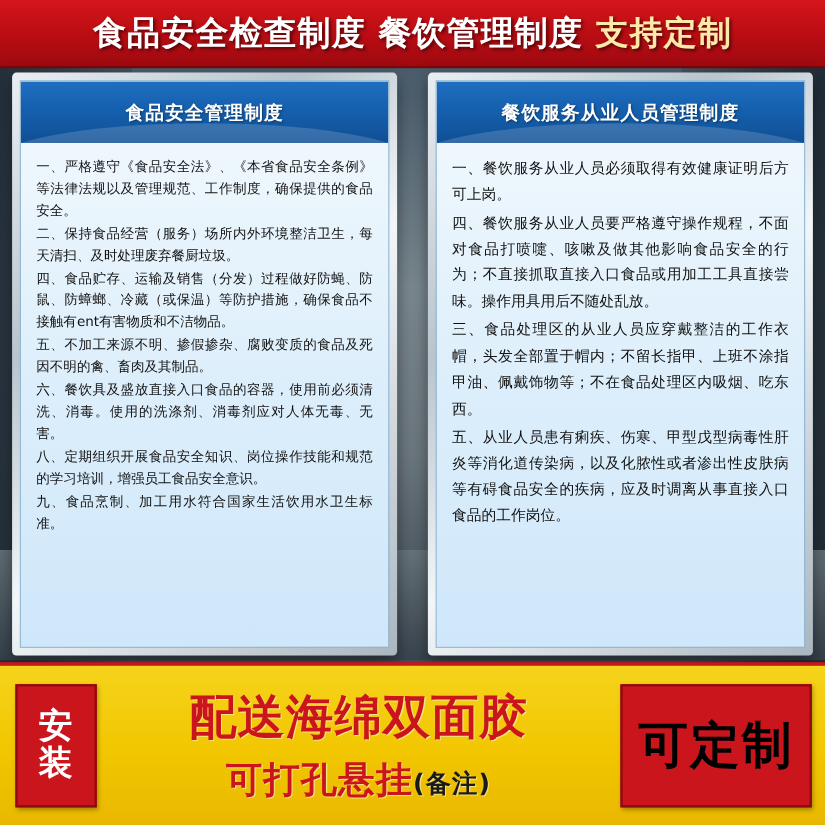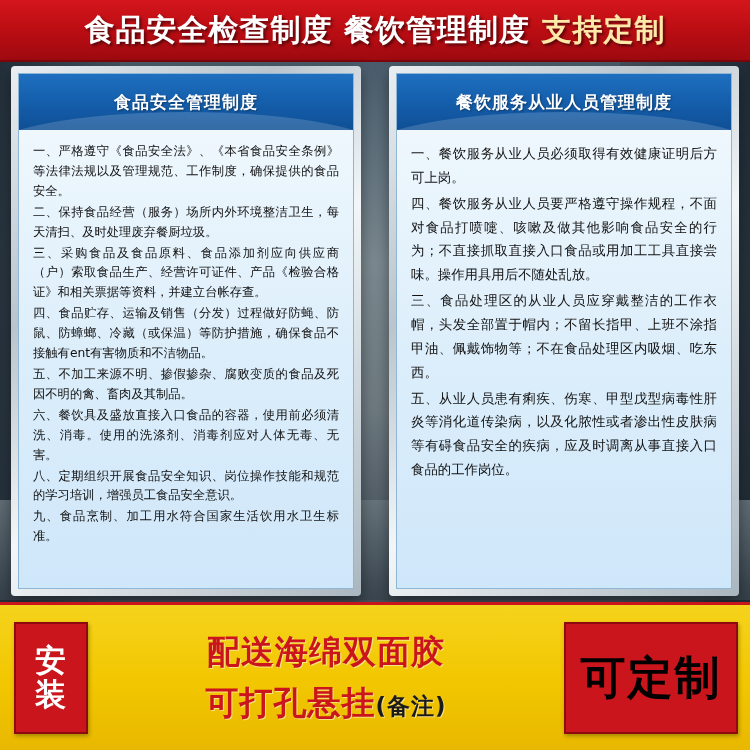--- a/index.html
+++ b/index.html
@@ -138,21 +138,21 @@
     box-shadow: 1px 2px 4px rgba(0,0,0,.3);
   }
   .bottom-mid {
     flex: 1 1 auto;
     display: flex; flex-direction: column; justify-content: center;
     align-items: center;
     padding: 0 6px;
   }
   .bottom-line1 {
     color: #c9151b;
-    font-size: 33px; font-weight: bold;
+    font-size: 43px; font-weight: bold;
     letter-spacing: 1px;
     white-space: nowrap;
     text-shadow: 1px 1px 0 rgba(255,255,255,.5);
   }
   .bottom-line2 {
     color: #c9151b;
     font-size: 33px; font-weight: bold;
     letter-spacing: 1px;
     white-space: nowrap;
     margin-top: 6px;
@@ -193,21 +193,20 @@
   <div class="boards">
 
     <div class="board-frame board-left">
       <div class="board-inner">
         <div class="board-header">
           <div class="board-title">食品安全管理制度</div>
         </div>
         <div class="board-body">
           <p>一、严格遵守《食品安全法》、《本省食品安全条例》等法律法规以及管理规范、工作制度，确保提供的食品安全。</p>
           <p>二、保持食品经营（服务）场所内外环境整洁卫生，每天清扫、及时处理废弃餐厨垃圾。</p>
-          <p>三、采购食品及食品原料、食品添加剂应向供应商（户）索取食品生产、经营许可证件、产品《检验合格证》和相关票据等资料，并建立台帐存查。</p>
           <p>四、食品贮存、运输及销售（分发）过程做好防蝇、防鼠、防蟑螂、冷藏（或保温）等防护措施，确保食品不接触有ent有害物质和不洁物品。</p>
           <p>五、不加工来源不明、掺假掺杂、腐败变质的食品及死因不明的禽、畜肉及其制品。</p>
           <p>六、餐饮具及盛放直接入口食品的容器，使用前必须清洗、消毒。使用的洗涤剂、消毒剂应对人体无毒、无害。</p>
           <p>八、定期组织开展食品安全知识、岗位操作技能和规范的学习培训，增强员工食品安全意识。</p>
           <p>九、食品烹制、加工用水符合国家生活饮用水卫生标准。</p>
 
         </div>
       </div>
     </div>
 

